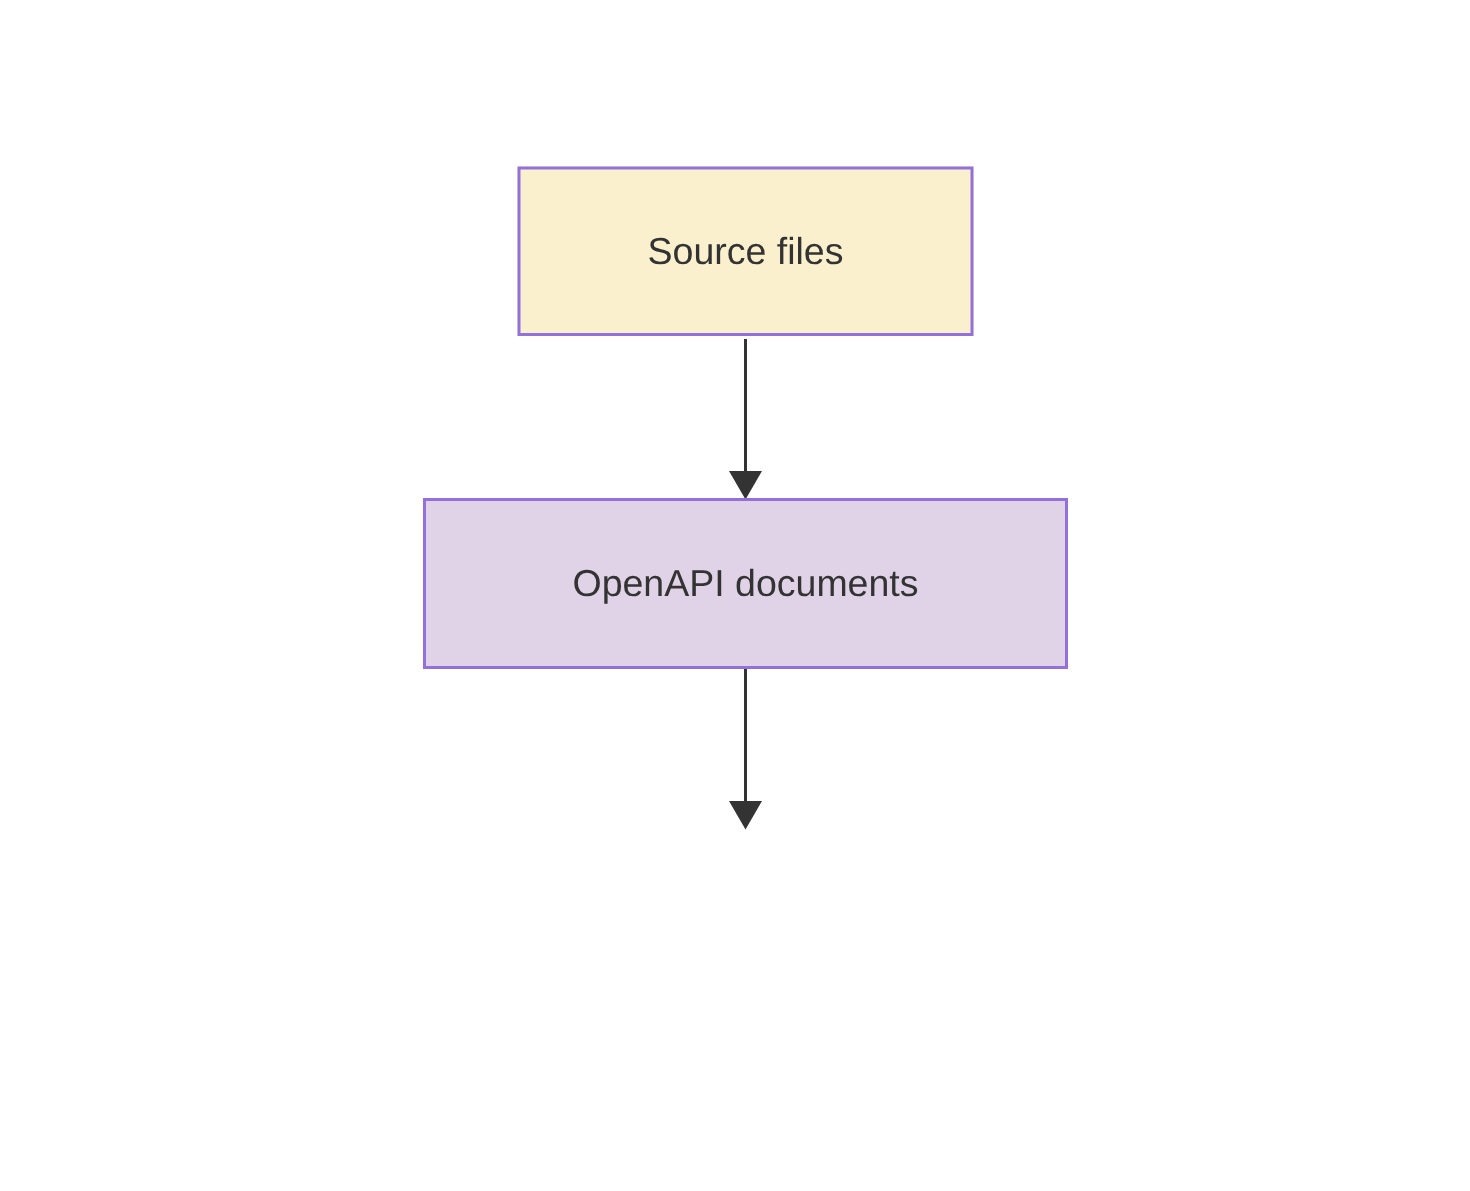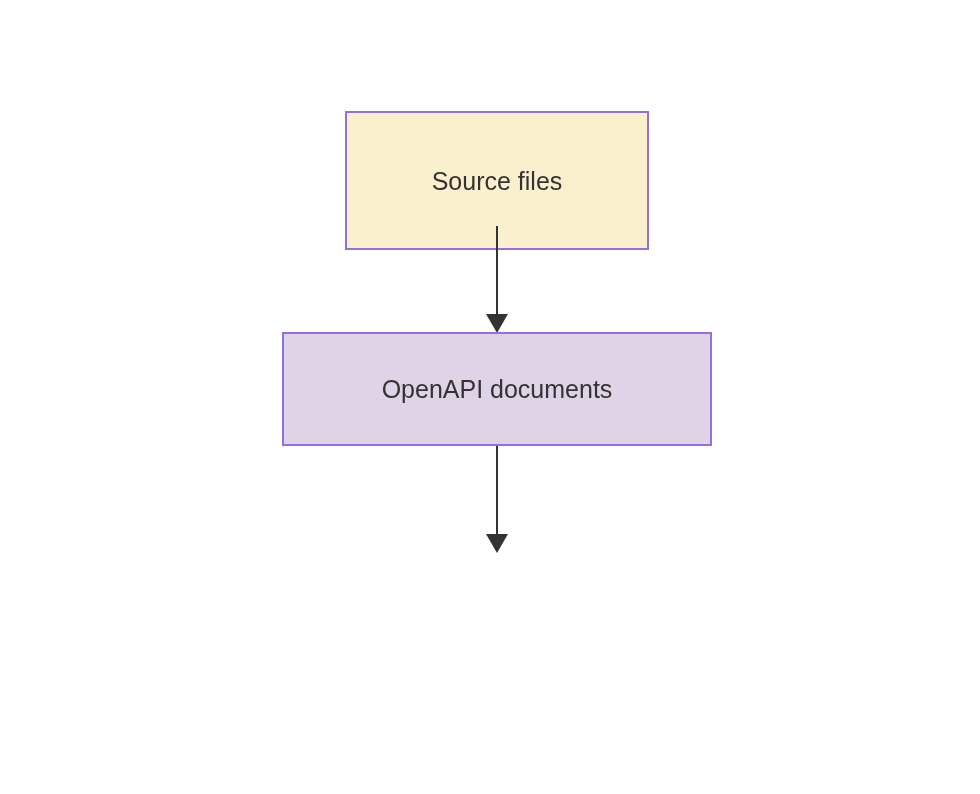--- a/index.html
+++ b/index.html
@@ -27,21 +27,21 @@
     justify-content: center;
   }
 
   .node-label {
     color: var(--node-text, #333333);
     font-size: 25px;
     line-height: 1.2;
     white-space: nowrap;
   }
 
-  .node-1 { left: 345px; top: 111px; width: 304px; height: 139px; }
+  .node-1 { left: 345px; top: 111px; width: 304px; height: 113px; }
   .node-2 { left: 282px; top: 332px; width: 430px; height: 114px; }
   .node-3 { left: 238px; top: 553px; width: 515px; height: 113px; }
 
   .arrow {
     position: absolute;
     width: 28px;
     height: 107px;
     overflow: visible;
   }
 

